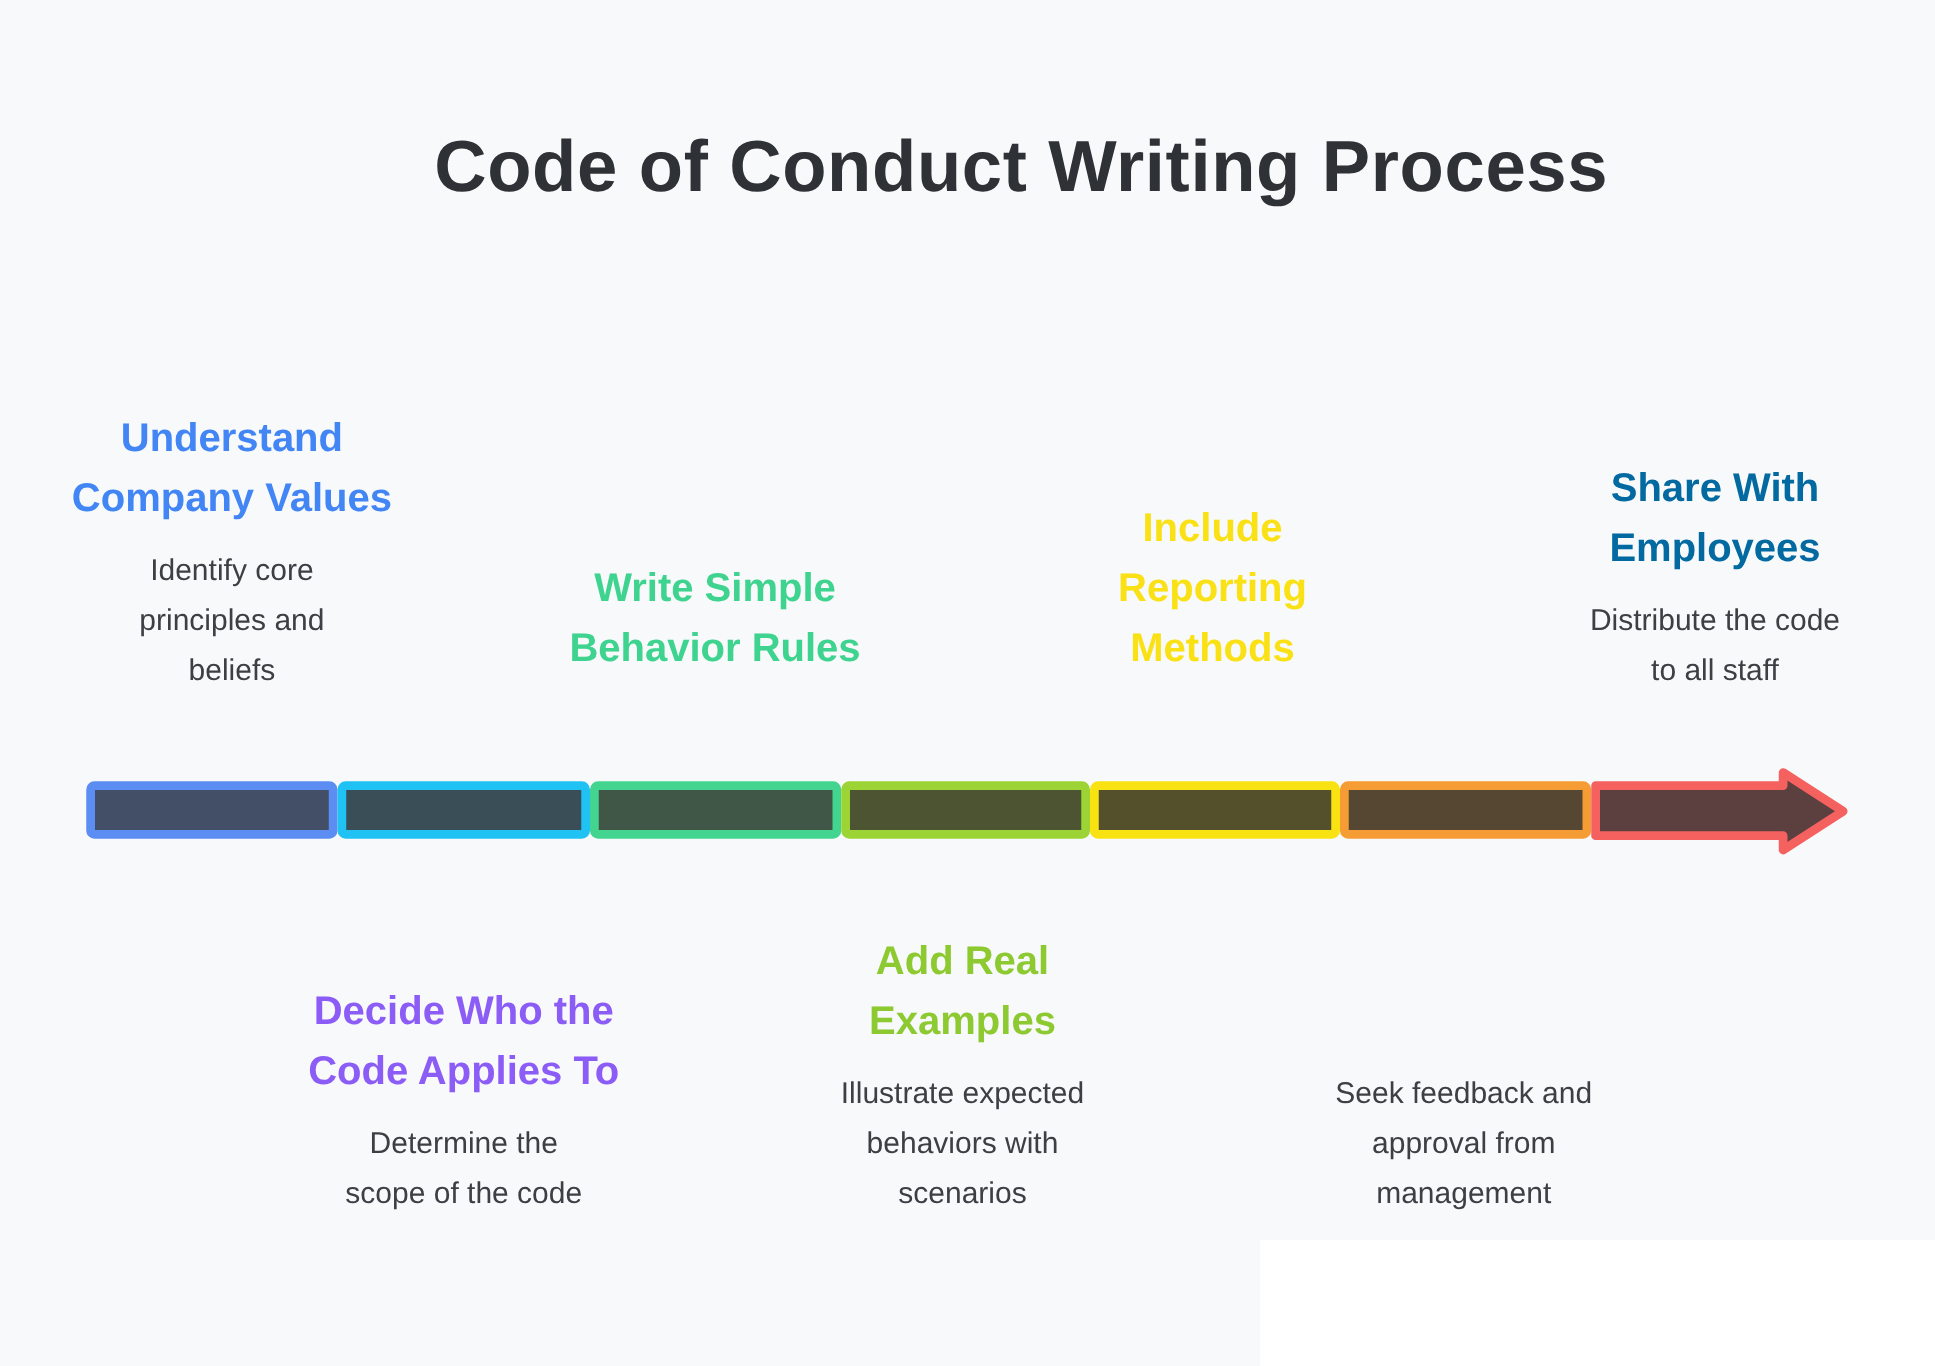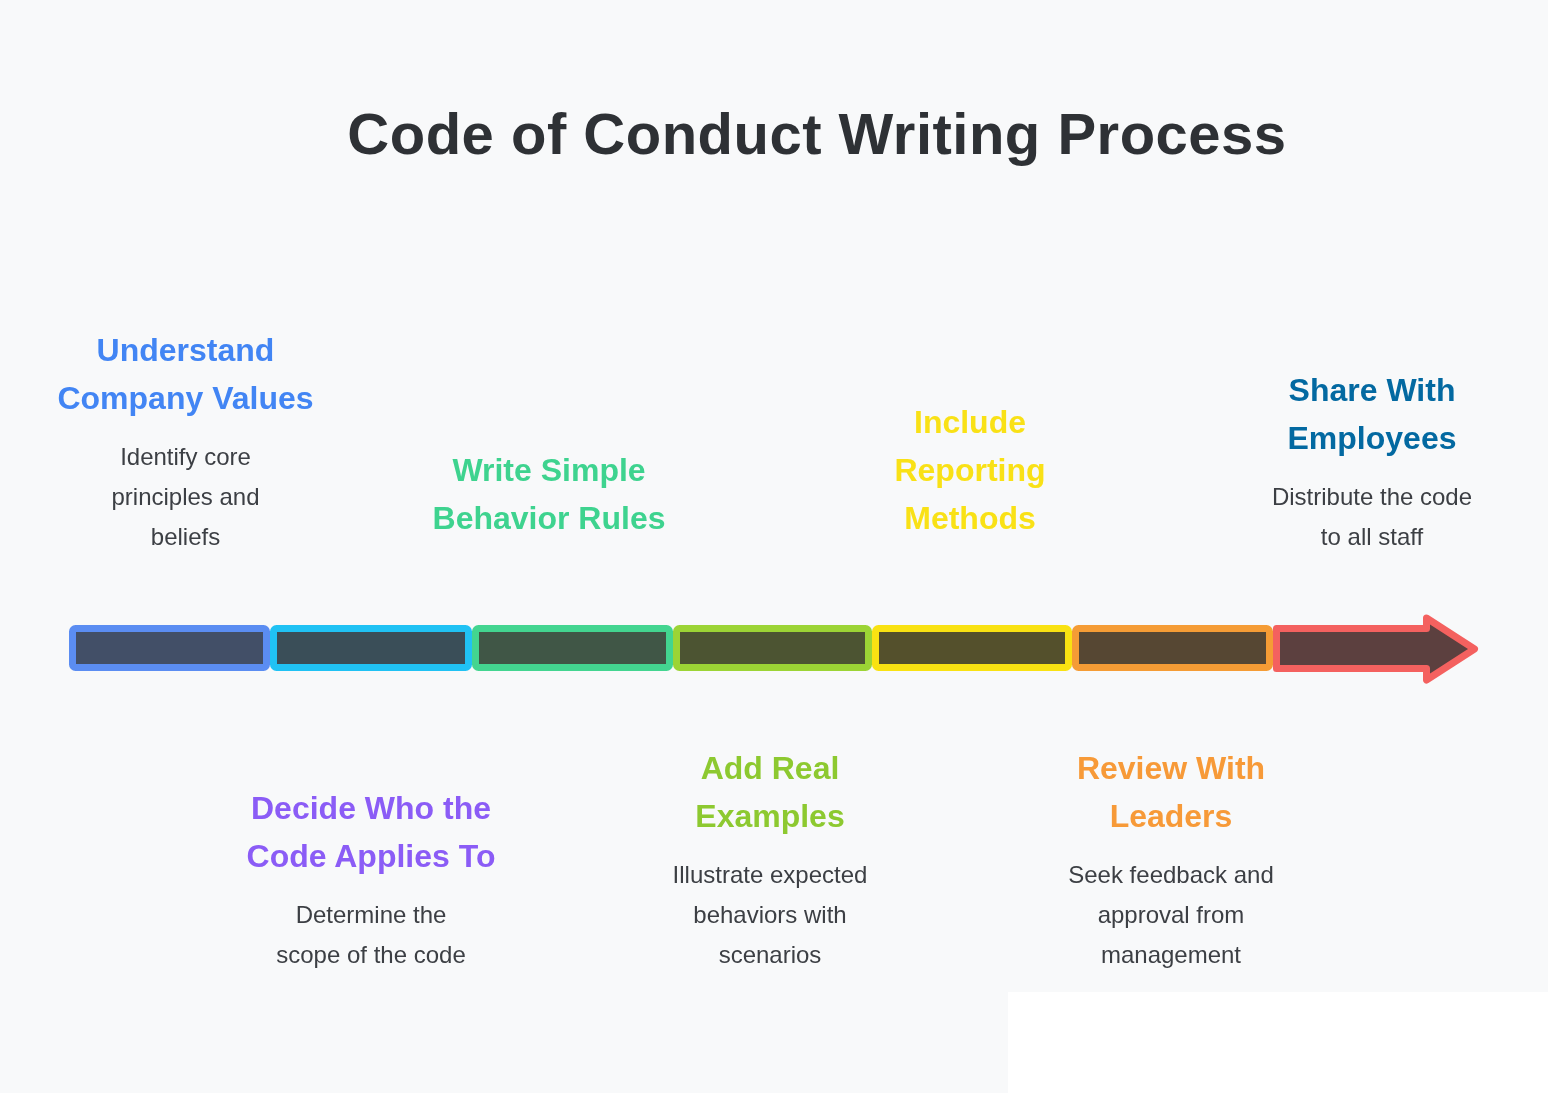--- a/index.html
+++ b/index.html
@@ -39,21 +39,21 @@
     line-height: 40px;
     color: #3C3F44;
     white-space: pre-line;
   }
   
   .step.top { bottom: 536px; }
   
   .step.bot { bottom: 118px; }
 
   .step1 { left: 0px;    width: 345px; margin-left: 13px; }
-  .step3 { left: 376px;  width: 346px; }
+  .step3 { left: 399px;  width: 346px; }
   .step5 { left: 797px;  width: 346px; }
   .step7 { left: 1199px; width: 346px; }
   .step2 { left: 198px;  width: 346px; }
   .step4 { left: 597px;  width: 346px; margin-top: 42px; }
   .step6 { left: 998px;  width: 346px; }
 
   .timeline-svg {
     position: absolute;
     left: 64px;
     top: 601px;
@@ -112,20 +112,18 @@
 scope of the code</div>
 </div>
 <div class="step bot step4">
   <div class="heading" style="color: rgb(141, 201, 48);">Add Real
 Examples</div>
   <div class="body">Illustrate expected
 behaviors with
 scenarios</div>
 </div>
 <div class="step bot step6">
-  <div class="heading" style="color: rgb(247, 154, 56);">Review With
-Leaders</div>
   <div class="body">Seek feedback and
 approval from
 management</div>
 </div>
 
 <div class="watermark-cover"></div>
 
 </body></html>

